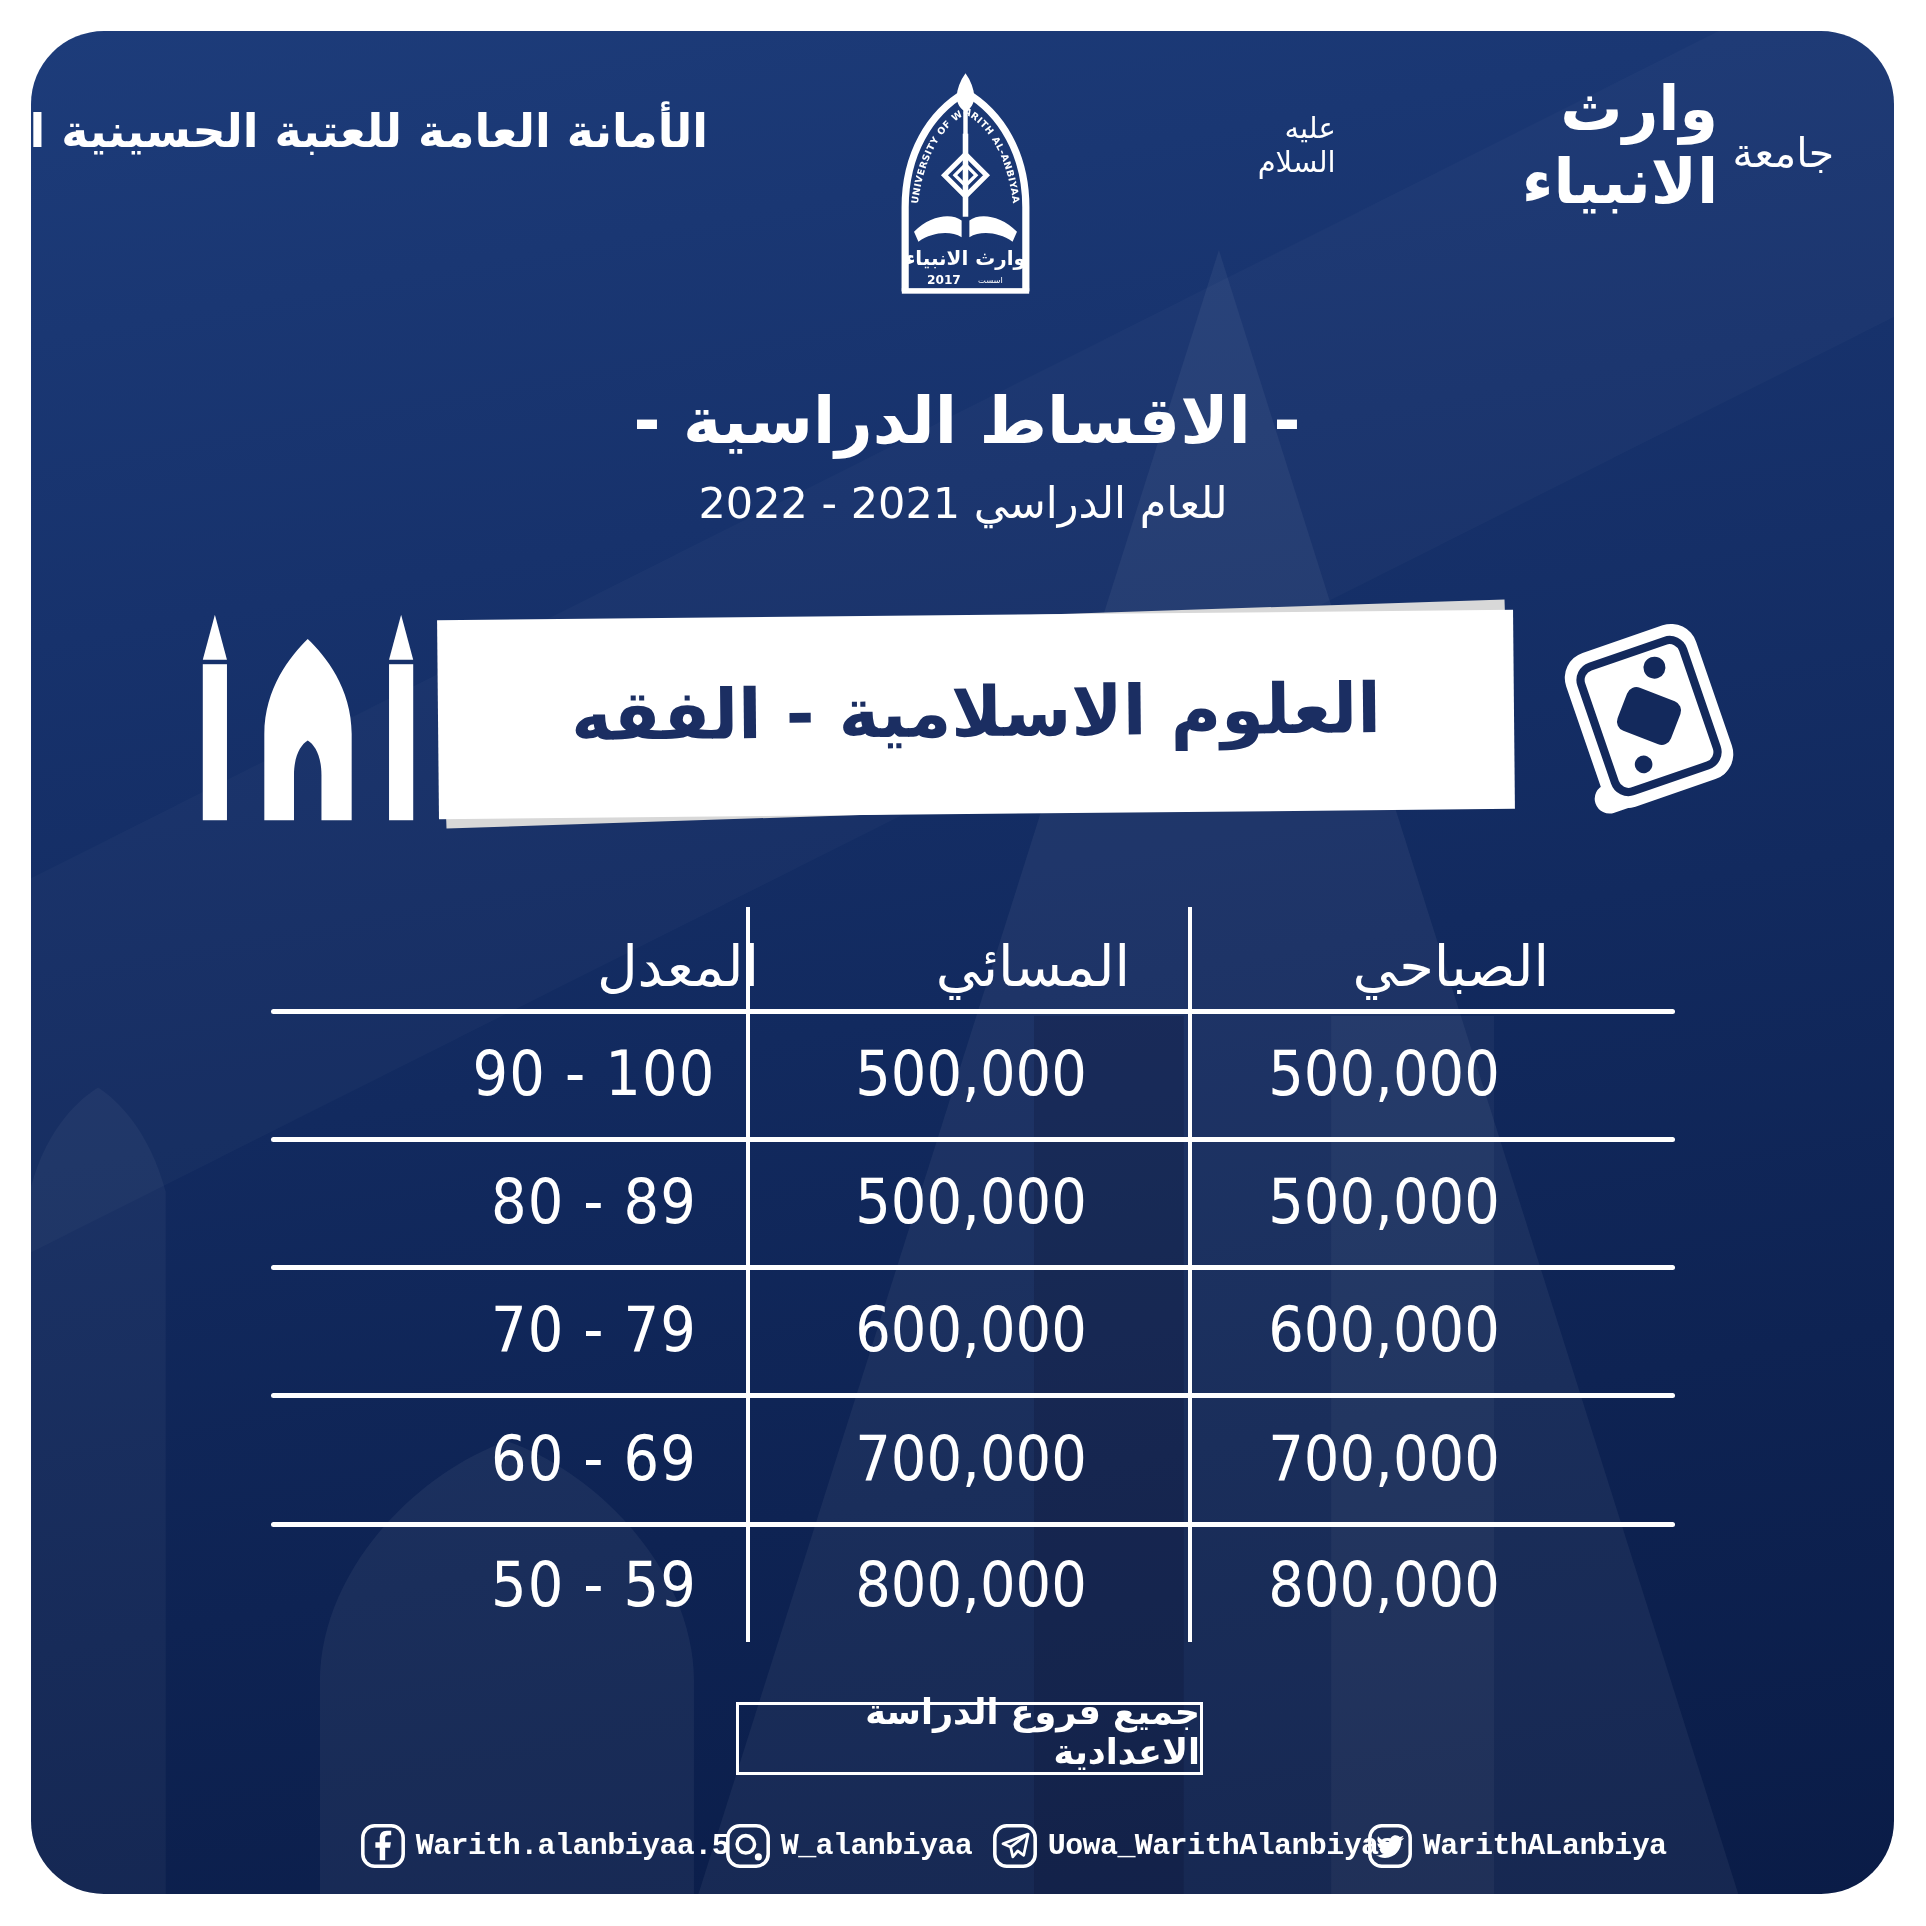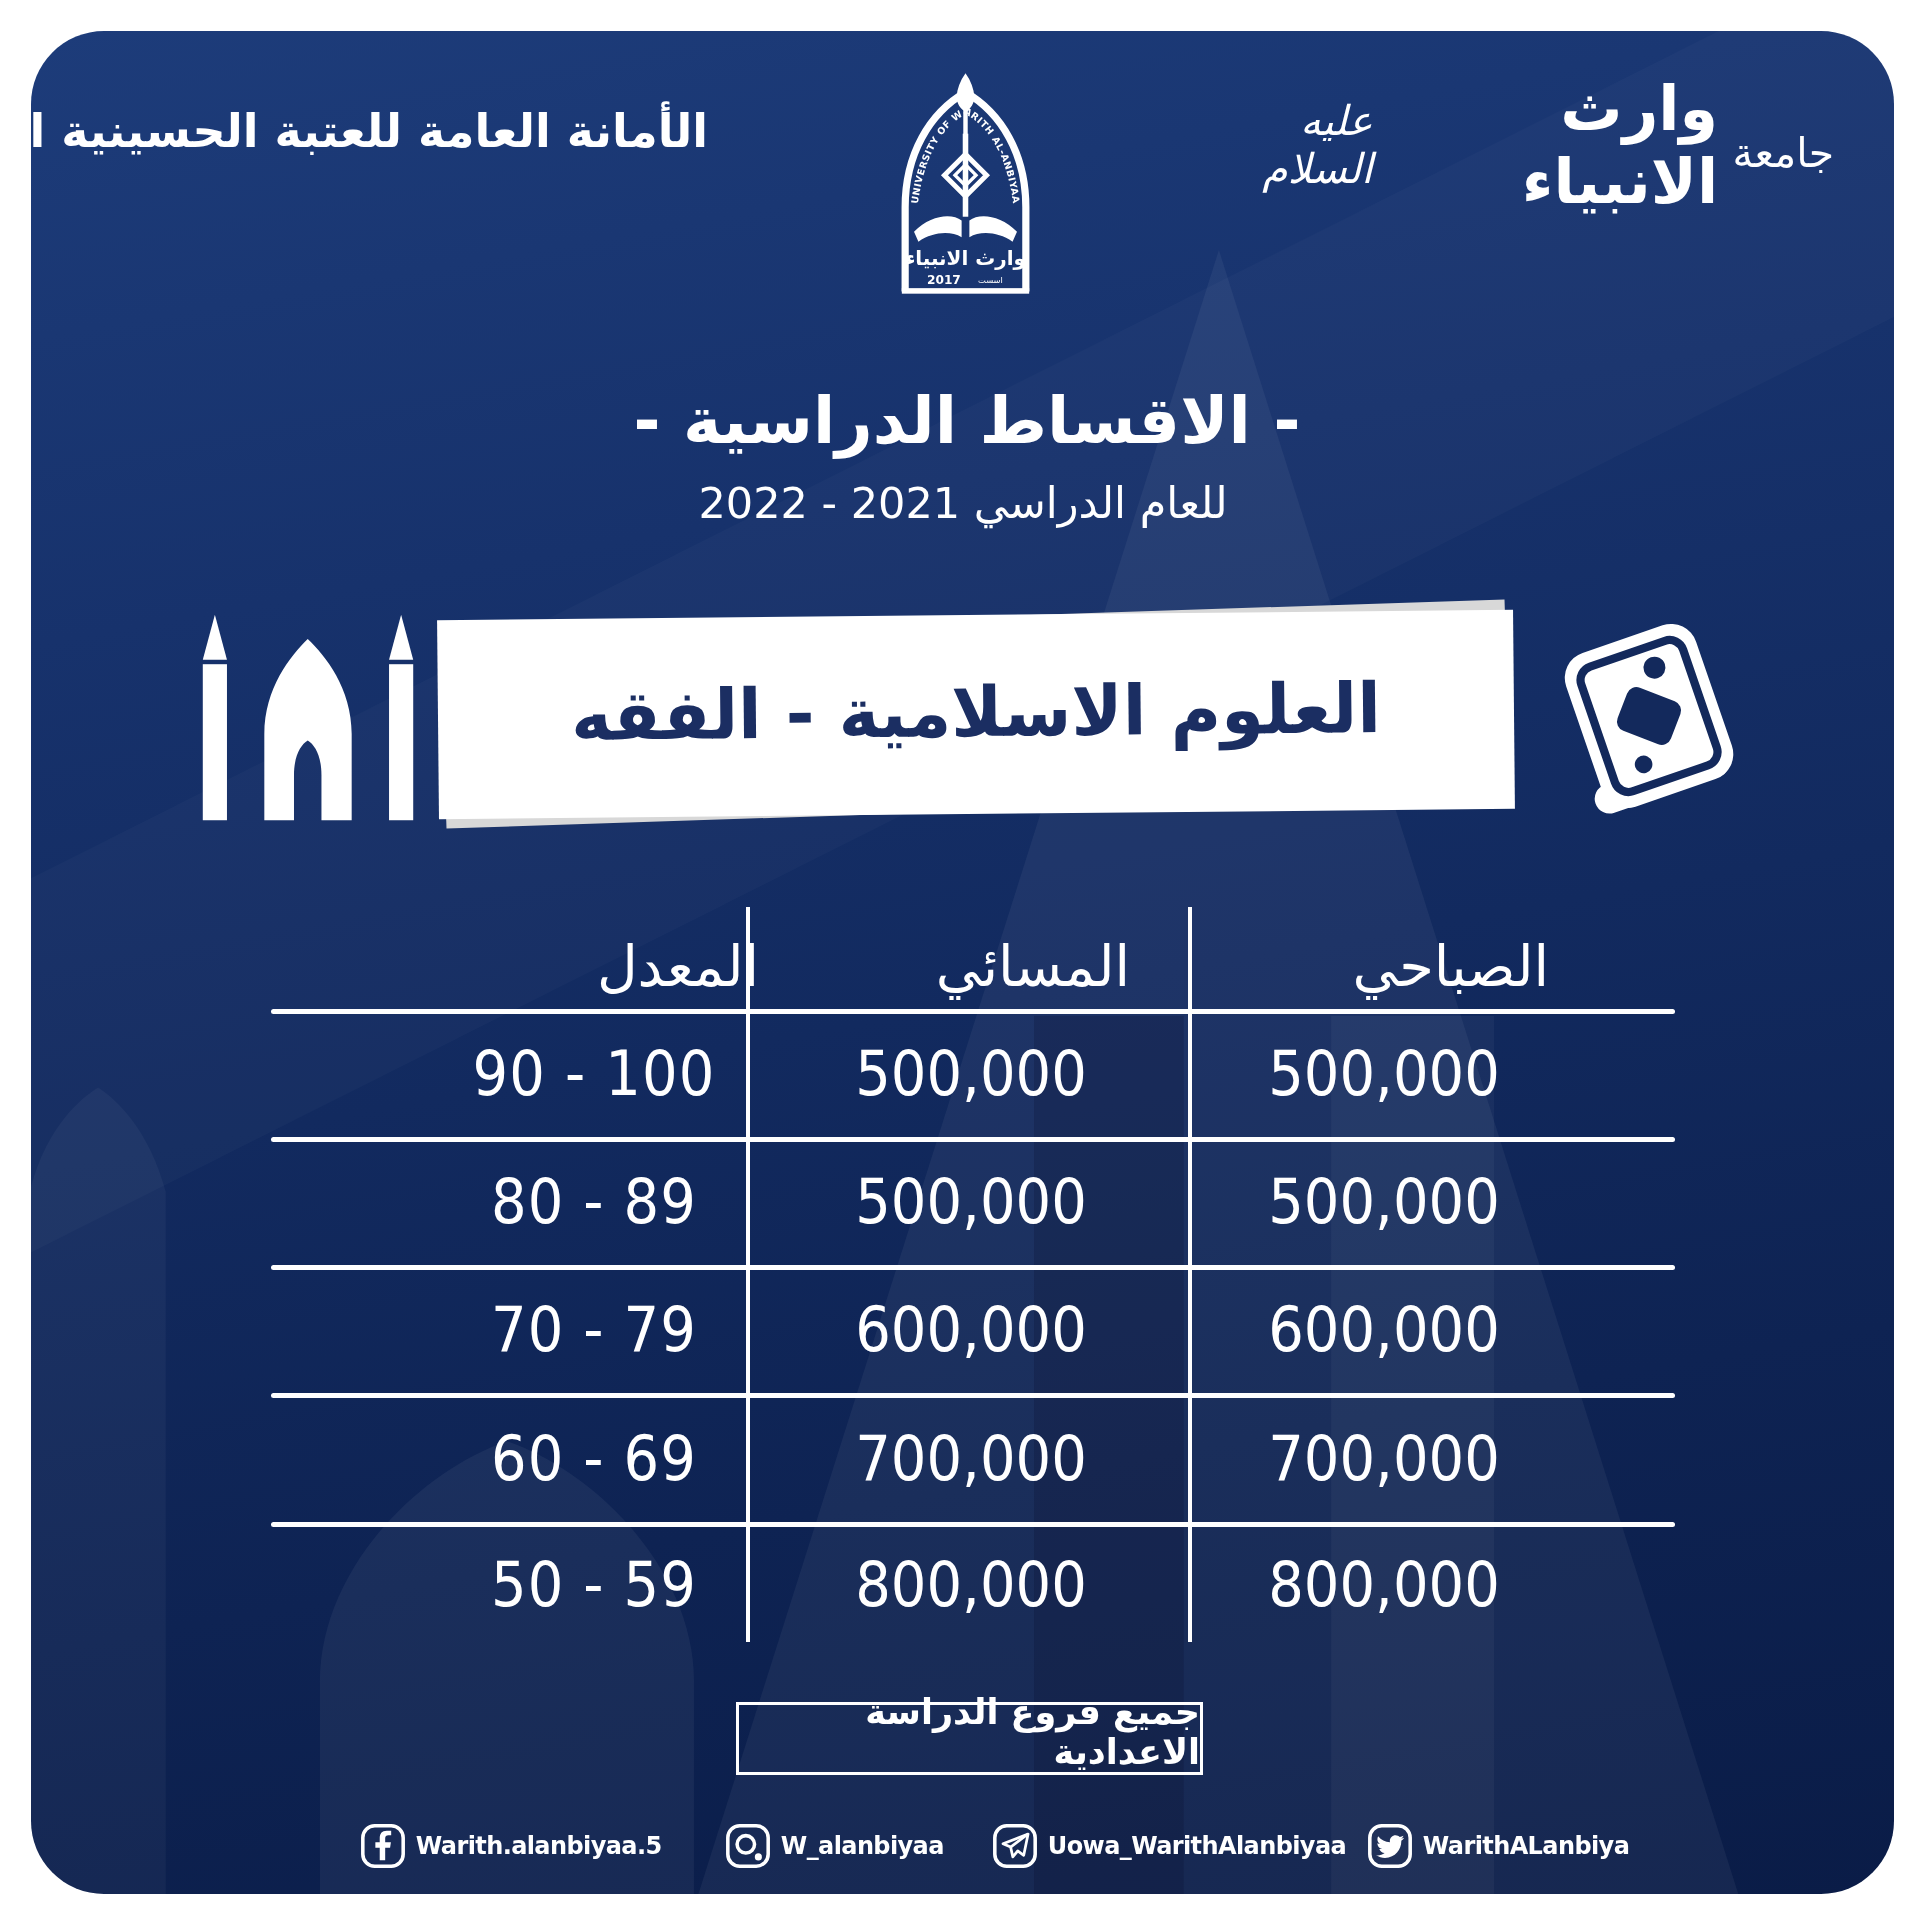--- a/index.html
+++ b/index.html
@@ -8,40 +8,40 @@
   .abs{position:absolute;}
   .card{left:31px;top:31px;width:1863px;height:1863px;border-radius:73px;overflow:hidden;
         background:linear-gradient(170deg,#1d3c7a 0%,#17326c 28%,#122a5f 52%,#0e2353 74%,#0a1c47 100%);}
   .wm{position:absolute;inset:0;pointer-events:none;}
   .calligraphy{left:92px;top:97px;width:616px;font-size:46px;font-weight:bold;
                white-space:nowrap;letter-spacing:-1.1px;line-height:1.5;}
   .brand{left:1200px;top:95px;width:634px;height:99px;display:flex;direction:rtl;
          align-items:center;gap:14.3px;justify-content:flex-start;}
   .brand .b-prefix{font-size:41px;font-weight:normal;margin-top:17px;}
   .brand .b-name{font-size:62px;font-weight:bold;letter-spacing:-0.6px;}
-  .brand .b-honorific{font-size:41px;font-weight:normal;font-style:italic;}
+  .brand .b-honorific{font-size:29px;font-weight:normal;}
   .title{left:4px;top:383px;width:1926px;text-align:center;font-size:65px;font-weight:bold;}
   .subtitle{left:0;top:478px;width:1926px;text-align:center;font-size:43px;font-weight:normal;}
   .banner-shadow{left:443px;top:617px;width:1065px;height:194px;background:#d8d8d8;
                  transform:rotate(-1.9deg);}
   .banner{left:438px;top:615px;width:1076px;height:199px;background:#ffffff;
           transform:rotate(-0.55deg);display:flex;align-items:center;justify-content:center;}
   .banner-text{color:#1b2e62;font-size:69px;font-weight:bold;direction:rtl;padding-bottom:4.4px;}
   .hline{background:#ffffff;height:5px;width:1404px;left:271px;border-radius:2.8px;}
   .vline{background:#ffffff;width:3.9px;top:907px;height:735px;}
   .th{top:925px;width:330px;height:83px;line-height:83px;
       font-size:56px;font-weight:normal;direction:rtl;}
   .cell{width:330px;height:77px;line-height:77px;text-align:center;font-size:56px;
         transform:scaleY(1.10);}
   .cell.range{direction:ltr;letter-spacing:1.1px;}
   .note-box{left:736px;top:1702px;width:461px;height:67px;border:3.3px solid #ffffff;
             display:flex;align-items:flex-end;justify-content:center;}
   .note-text{font-size:35px;font-weight:bold;direction:rtl;}
   .social{top:1820px;height:51px;display:flex;align-items:center;gap:8.8px;}
-  .social .handle{font-size:24px;font-weight:bold;letter-spacing:-0.6px;}
+  .social .handle{font-size:30px;font-weight:bold;letter-spacing:-0.6px;font-family:Liberation Mono, monospace;}
   .social svg{display:block;}
   svg text{fill:#ffffff;}
 </style>
 </head>
 <body>
 
 <div class="abs card">
   <svg class="wm" width="1863" height="1863" viewBox="0 0 3386 3386">
     <polygon points="0,1540 3386,-160 3386,520 0,2220" fill="rgba(255,255,255,0.025)"></polygon>
     <polygon points="2159,398 3103,3386 1213,3386" fill="rgba(255,255,255,0.05)"></polygon>

